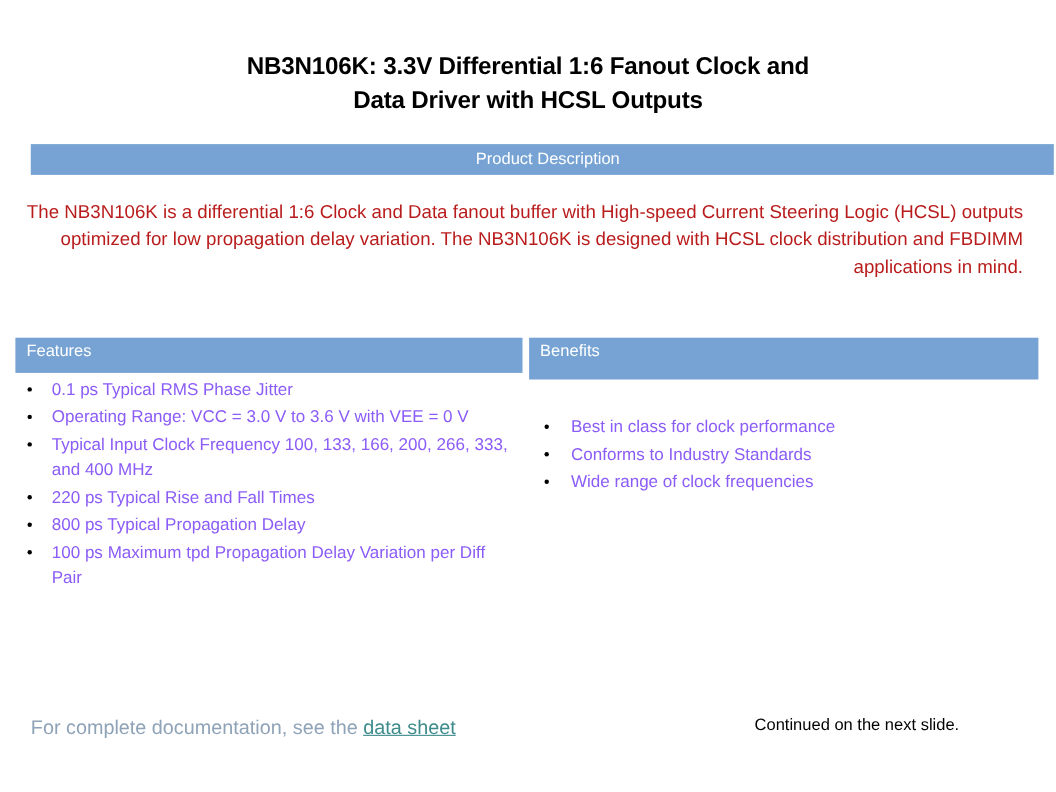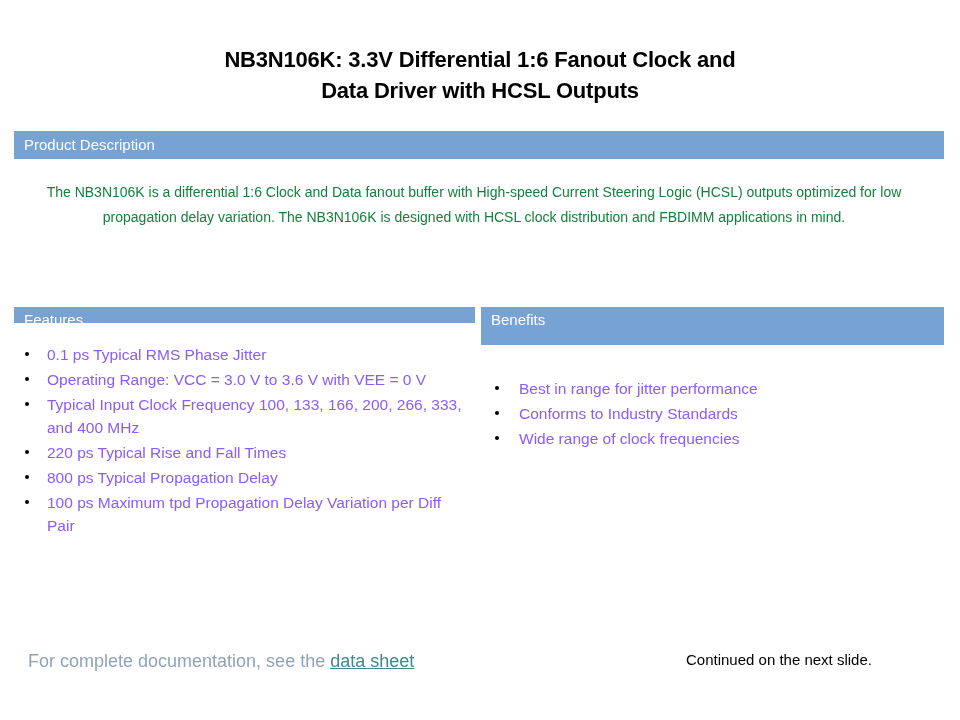--- a/index.html
+++ b/index.html
@@ -47,49 +47,50 @@
     color: #ffffff;
     font-size: 15px;
     line-height: 28px;
     height: 28px;
     padding-left: 10px;
     box-sizing: border-box;
     overflow: hidden;
     white-space: nowrap;
   }
   .bar-product {
-    left: 14px;
+    left: 28px;
     top: 131px;
     width: 930px;
+    text-align: center;
   }
   .bar-features {
     left: 14px;
     top: 307px;
     width: 461px;
-    height: 16px;
+    height: 32px;
     line-height: 26px;
   }
   .bar-benefits {
     left: 481px;
     top: 307px;
     width: 463px;
     height: 38px;
     line-height: 26px;
   }
 
   
   .description {
     position: absolute;
     left: 18px;
     top: 180px;
     width: 912px;
-    font-size: 14px;
+    font-size: 17px;
     line-height: 25px;
-    color: #15803d;
-    text-align: center;
+    color: #b91c1c;
+    text-align: right;
   }
 
   
   .bullets {
     position: absolute;
     margin: 0;
     padding: 0;
     list-style: none;
   }
   .bullets li {
@@ -169,21 +170,21 @@
   <ul class="bullets features-list">
     <li><span class="dot"></span><span>0.1 ps Typical RMS Phase Jitter</span></li>
     <li><span class="dot"></span><span>Operating Range: VCC = 3.0 V to 3.6 V with VEE = 0 V</span></li>
     <li><span class="dot"></span><span>Typical Input Clock Frequency 100, 133, 166, 200, 266, 333, and 400 MHz</span></li>
     <li><span class="dot"></span><span>220 ps Typical Rise and Fall Times</span></li>
     <li><span class="dot"></span><span>800 ps Typical Propagation Delay</span></li>
     <li><span class="dot"></span><span>100 ps Maximum tpd Propagation Delay Variation per Diff Pair</span></li>
   </ul>
 
   <ul class="bullets benefits-list">
-    <li><span class="dot"></span><span>Best in range for jitter performance</span></li>
+    <li><span class="dot"></span><span>Best in class for clock performance</span></li>
     <li><span class="dot"></span><span>Conforms to Industry Standards</span></li>
     <li><span class="dot"></span><span>Wide range of clock frequencies</span></li>
   </ul>
 
   <div class="footer-left"><span>For complete documentation,  see the </span><span class="link">data sheet</span></div>
 
   <div class="footer-right">Continued  on the next  slide.</div>
 
 </div>
 

